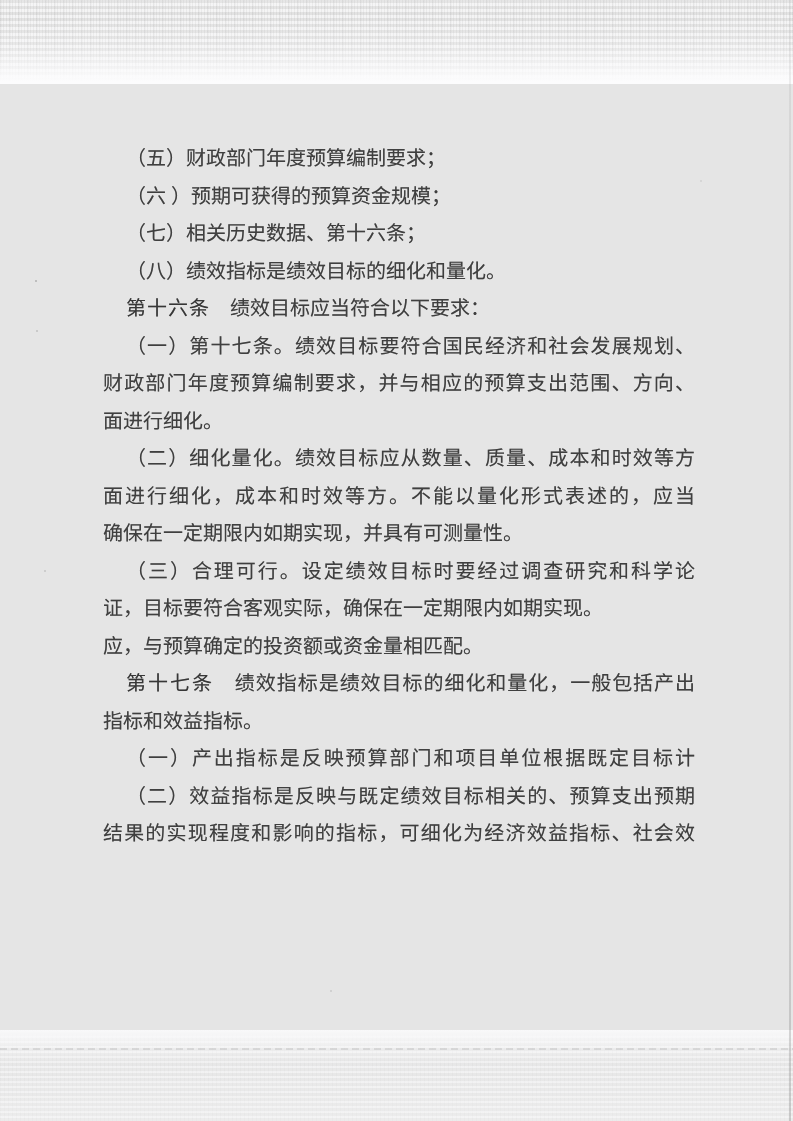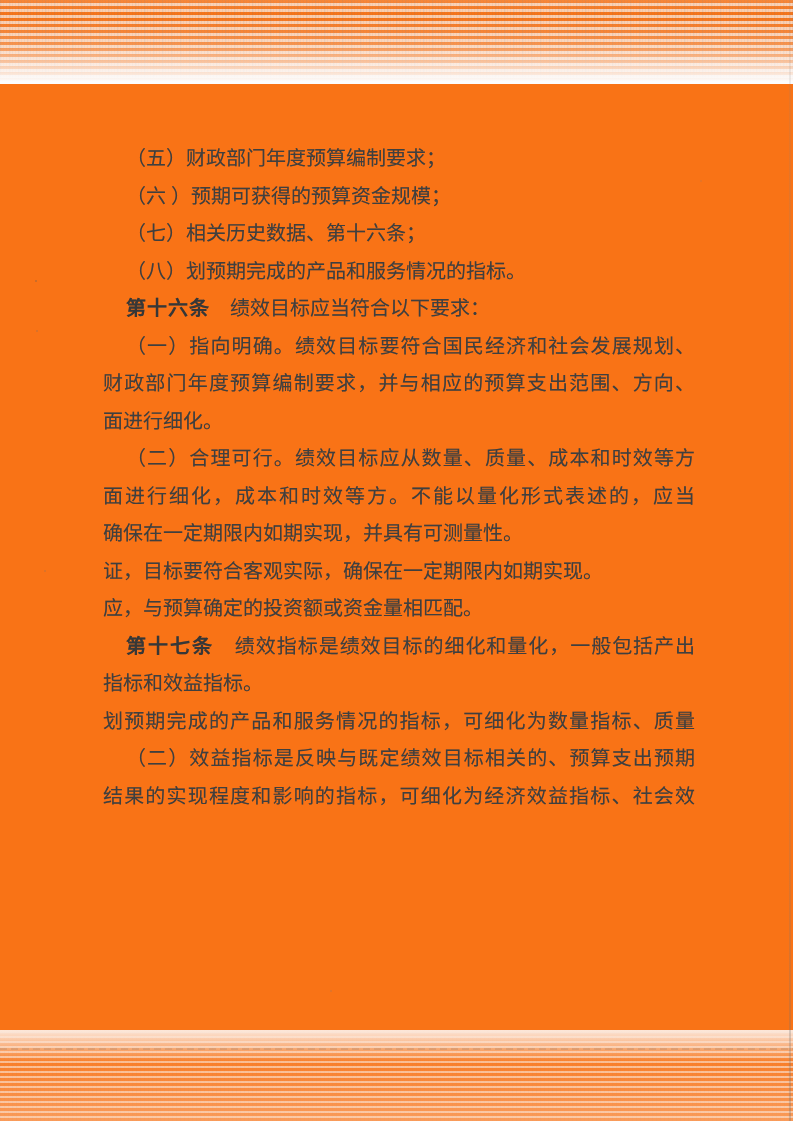--- a/index.html
+++ b/index.html
@@ -5,21 +5,21 @@
   html, body { margin: 0; padding: 0; }
   body {
     width: 793px; height: 1121px;
     background: #fcfcfd;
     overflow: hidden;
     font-family: "Liberation Serif", "DejaVu Serif", serif;
     position: relative;
   }
   .page {
     position: absolute; inset: 0;
-    background: #f97316;
+    background: #e5e5e5;
   }
   
   .texture-top {
     position: absolute; top: 0; left: 0; right: 0; height: 84px;
     background-image:
       repeating-linear-gradient(90deg, rgba(110,110,110,0.085) 0 1px, rgba(0,0,0,0) 1px 3px),
       repeating-linear-gradient(90deg, rgba(120,120,120,0.05) 0 2px, rgba(0,0,0,0) 2px 9px),
       repeating-linear-gradient(0deg, rgba(252,252,253,0.65) 0 3px, rgba(90,90,90,0.02) 3px 6px);
   }
   .texture-top::after {
@@ -75,47 +75,48 @@
     text-align: left;
   }
   .line.justify {
     white-space: normal;
     text-align: justify;
     text-align-last: justify;
     text-justify: inter-character;
   }
   .line.indent { padding-left: 23px; }
   .line b.art {
-    font-weight: 700;
+    font-weight: 400;
     letter-spacing: 1px;
     color: #373737;
   }
 </style>
 </head>
 <body>
 
 <div class="page">
   <div class="texture-top"></div>
   <div class="texture-bottom"></div>
   <div class="scan-line"></div>
   <div class="edge-line"></div>
   <div class="speckles"></div>
   <div class="textblock">
       <div class="line indent">（五）财政部门年度预算编制要求；</div>
       <div class="line indent">（六 ）预期可获得的预算资金规模；</div>
       <div class="line indent">（七）相关历史数据、第十六条；</div>
-      <div class="line indent">（八）划预期完成的产品和服务情况的指标。</div>
+      <div class="line indent">（八）绩效指标是绩效目标的细化和量化。</div>
       <div class="line indent"><b class="art">第十六条</b>　绩效目标应当符合以下要求：</div>
-      <div class="line indent justify">（一）指向明确。绩效目标要符合国民经济和社会发展规划、</div>
+      <div class="line indent justify">（一）第十七条。绩效目标要符合国民经济和社会发展规划、</div>
       <div class="line justify">财政部门年度预算编制要求，并与相应的预算支出范围、方向、</div>
       <div class="line">面进行细化。</div>
-      <div class="line indent justify">（二）合理可行。绩效目标应从数量、质量、成本和时效等方</div>
+      <div class="line indent justify">（二）细化量化。绩效目标应从数量、质量、成本和时效等方</div>
       <div class="line justify">面进行细化，成本和时效等方。不能以量化形式表述的，应当</div>
       <div class="line">确保在一定期限内如期实现，并具有可测量性。</div>
+      <div class="line indent justify">（三）合理可行。设定绩效目标时要经过调查研究和科学论</div>
       <div class="line">证，目标要符合客观实际，确保在一定期限内如期实现。</div>
       <div class="line">应，与预算确定的投资额或资金量相匹配。</div>
       <div class="line indent justify"><b class="art">第十七条</b>　绩效指标是绩效目标的细化和量化，一般包括产出</div>
       <div class="line">指标和效益指标。</div>
-      <div class="line justify">划预期完成的产品和服务情况的指标，可细化为数量指标、质量</div>
+      <div class="line indent justify">（一）产出指标是反映预算部门和项目单位根据既定目标计</div>
       <div class="line indent justify">（二）效益指标是反映与既定绩效目标相关的、预算支出预期</div>
       <div class="line justify">结果的实现程度和影响的指标，可细化为经济效益指标、社会效</div>
     </div>
 </div>
 
 </body></html>

